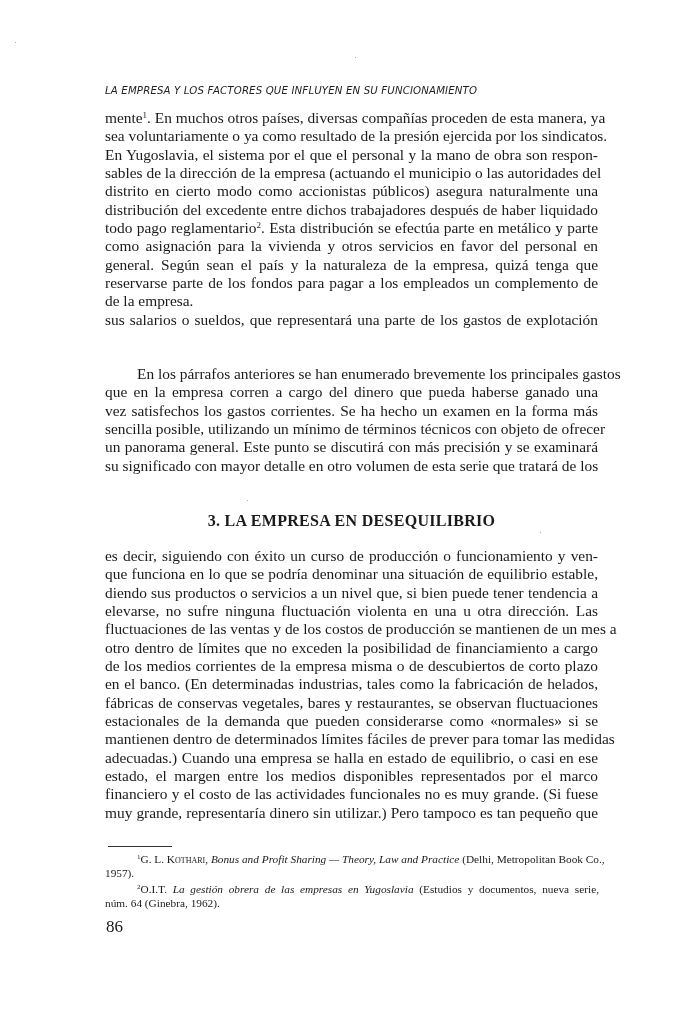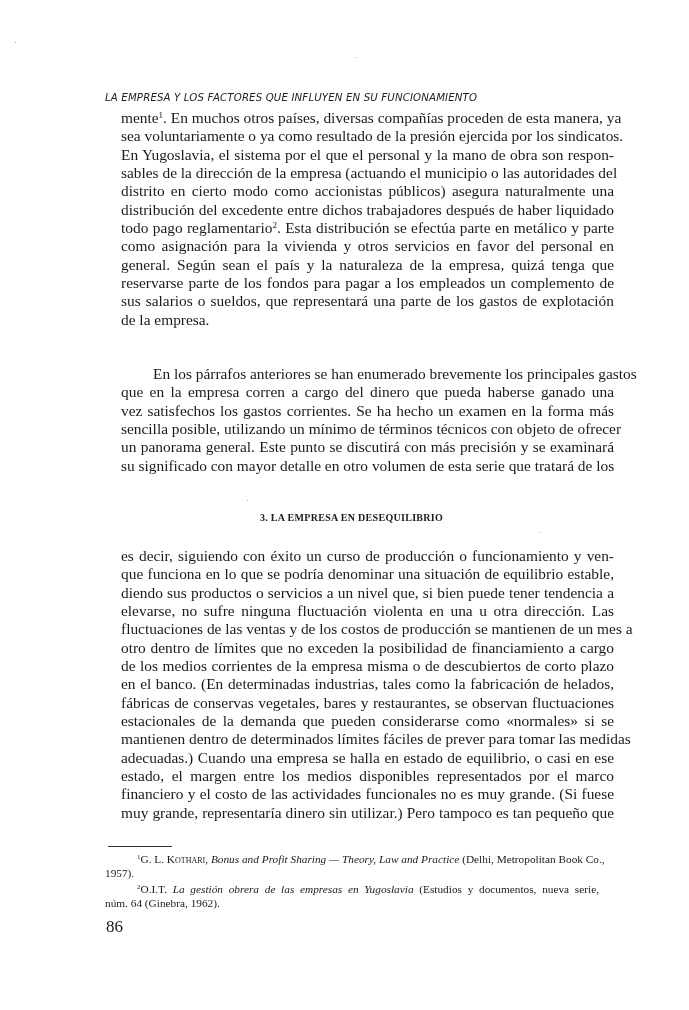--- a/index.html
+++ b/index.html
@@ -2,40 +2,40 @@
 <html><head>
 <meta charset="utf-8">
 <style>
   html, body { margin: 0; padding: 0; }
   body {
     width: 689px; height: 1010px; background: #ffffff; position: relative; overflow: hidden;
     color: #1a1a1a;
   }
   .page { position: absolute; left: 0; top: 0; width: 689px; height: 1010px; }
   .running-head {
-    position: absolute; left: 105px; top: 92px; width: 500px;
+    position: absolute; left: 105px; top: 85px; width: 500px;
     font-family: "DejaVu Sans", sans-serif; font-style: italic;
     font-size: 10.2px; letter-spacing: 0.15px; color: #222;
     white-space: nowrap;
   }
   .body-block {
     position: absolute; left: 105px; width: 493px;
     font-family: "Liberation Serif", serif; font-size: 15.4px; line-height: 18.35px;
-    text-align: justify; color: #1a1a1a; margin-left: 16px;
+    text-align: justify; color: #1a1a1a;
   }
   .body-block .line { display: block; text-align: justify; text-align-last: justify; white-space: nowrap; height: 18.35px; }
   .body-block .line.last { text-align-last: left; }
   .body-block .line.indent { padding-left: 32px; }
   sup { font-size: 9px; line-height: 0; vertical-align: 5px; }
   .p1 { top: 109px; }
   .p2 { top: 365px; }
   .p3 { top: 547px; }
   .section-heading {
     position: absolute; left: 105px; top: 512px; width: 493px; text-align: center;
-    font-family: "Liberation Serif", serif; font-weight: bold; font-size: 10px; letter-spacing: 0.3px;
+    font-family: "Liberation Serif", serif; font-weight: bold; font-size: 16px; letter-spacing: 0.3px;
   }
   .fn-rule { position: absolute; left: 108px; top: 846px; width: 64px; height: 1px; background: #333; }
   .footnotes {
     position: absolute; left: 105px; top: 853px; width: 494px;
     font-family: "Liberation Serif", serif; font-size: 11.3px; line-height: 13.6px; color: #1a1a1a;
   }
   .fn { margin-bottom: 3px; }
   .fn .line { display: block; white-space: nowrap; text-align: justify; text-align-last: justify; }
   .fn .line.last { text-align-last: left; }
   .fn .line.indent { padding-left: 32px; }
@@ -58,22 +58,22 @@
     <span class="line"><span>mente</span><sup>1</sup><span>. En muchos otros países, diversas compañías proceden de esta manera, ya</span></span>
     <span class="line">sea voluntariamente o ya como resultado de la presión ejercida por los sindicatos.</span>
     <span class="line">En Yugoslavia, el sistema por el que el personal y la mano de obra son respon-</span>
     <span class="line">sables de la dirección de la empresa (actuando el municipio o las autoridades del</span>
     <span class="line">distrito en cierto modo como accionistas públicos) asegura naturalmente una</span>
     <span class="line">distribución del excedente entre dichos trabajadores después de haber liquidado</span>
     <span class="line"><span>todo pago reglamentario</span><sup>2</sup><span>. Esta distribución se efectúa parte en metálico y parte</span></span>
     <span class="line">como asignación para la vivienda y otros servicios en favor del personal en</span>
     <span class="line">general. Según sean el país y la naturaleza de la empresa, quizá tenga que</span>
     <span class="line">reservarse parte de los fondos para pagar a los empleados un complemento de</span>
+    <span class="line last">de la empresa.</span>
     <span class="line">sus salarios o sueldos, que representará una parte de los gastos de explotación</span>
-    <span class="line last">de la empresa.</span>
   </div>
 
   <div class="body-block p2">
     <span class="line indent">En los párrafos anteriores se han enumerado brevemente los principales gastos</span>
     <span class="line">que en la empresa corren a cargo del dinero que pueda haberse ganado una</span>
     <span class="line">vez satisfechos los gastos corrientes. Se ha hecho un examen en la forma más</span>
     <span class="line">sencilla posible, utilizando un mínimo de términos técnicos con objeto de ofrecer</span>
     <span class="line">un panorama general. Este punto se discutirá con más precisión y se examinará</span>
     <span class="line">su significado con mayor detalle en otro volumen de esta serie que tratará de los</span>
   </div>

